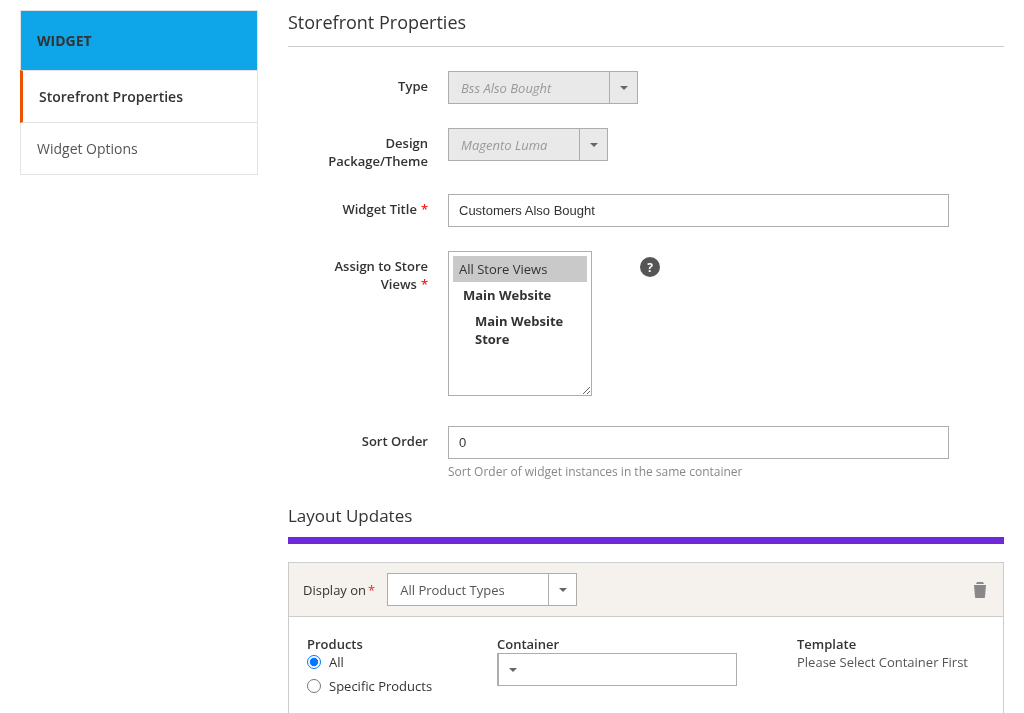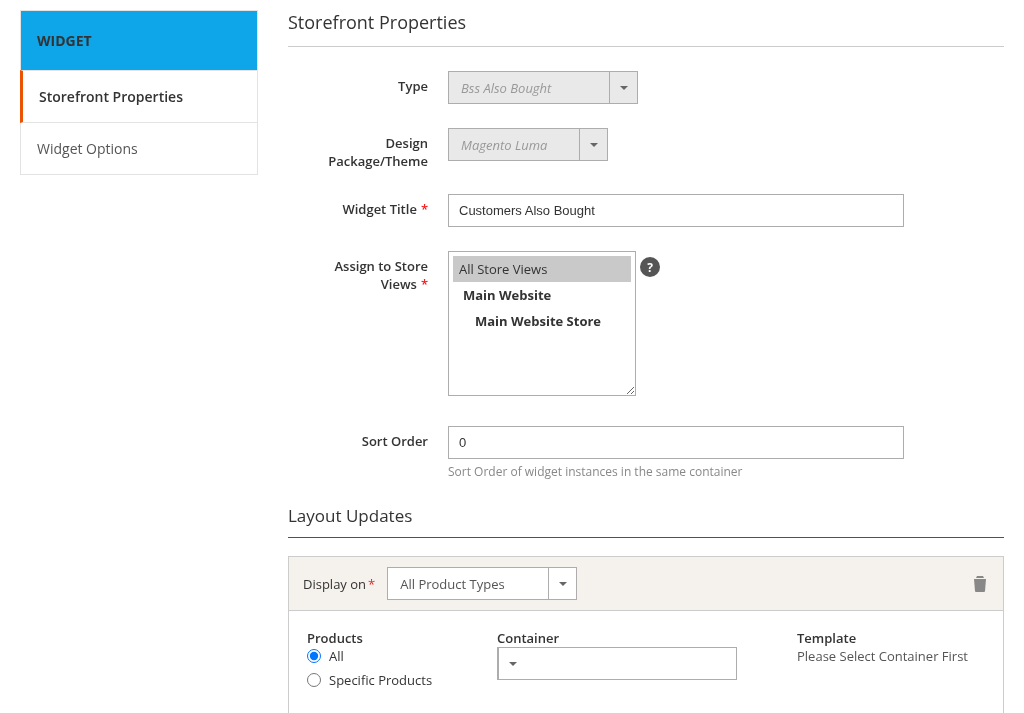--- a/index.html
+++ b/index.html
@@ -20,35 +20,35 @@
 .form-label { width: 160px; text-align: right; padding-right: 20px; padding-top: 6px; font-weight: 600; color: #333; font-size: 13px; }
 .form-label .req { color: #e22; margin-left: 4px; }
 .form-control-wrap { flex: 1; position: relative; }
 
 .select-box { display: inline-flex; align-items: center; height: 33px; border: 1px solid #adadad; background: #fff; font-size: 13px; color: #555; }
 .select-box.disabled { background: #e9e9e9; color: #999; font-style: italic; }
 .select-box .select-text { padding: 0 12px; flex: 1; }
 .select-box .select-arrow { width: 28px; height: 100%; border-left: 1px solid #adadad; display: flex; align-items: center; justify-content: center; }
 .select-box .select-arrow::after { content: ''; border: 4px solid transparent; border-top-color: #666; margin-top: 4px; }
 
-input[type=text].text-input { height: 33px; border: 1px solid #adadad; padding: 0 10px; font-size: 13px; color: #333; width: 456px; }
+input[type=text].text-input { height: 33px; border: 1px solid #adadad; padding: 0 10px; font-size: 13px; color: #333; width: 501px; }
 
-.store-views { width: 188px; height: 145px; border: 1px solid #adadad; padding: 4px; overflow: auto; resize: both; font-size: 13px; }
+.store-views { width: 144px; height: 145px; border: 1px solid #adadad; padding: 4px; overflow: auto; resize: both; font-size: 13px; }
 .sv-option { padding: 4px 6px; }
 .sv-option.selected { background: #c9c9c9; }
 .sv-group1 { font-weight: 700; padding: 4px 6px 4px 10px; }
 .sv-group2 { font-weight: 700; padding: 4px 6px 4px 22px; }
 .sv-leaf { padding: 4px 6px 4px 34px; }
 .sv-leaf.selected { background: #dadada; }
 
 .help-icon { position: absolute; left: 192px; top: 6px; width: 20px; height: 20px; border-radius: 50%; background: #555; color: #fff; font-weight: 700; display: flex; align-items: center; justify-content: center; font-size: 12px; cursor: pointer; }
 
 .field-note { font-size: 12px; color: #888; margin-top: 4px; }
 
-.sub-title { font-size: 17px; color: #333; padding-bottom: 10px; border-bottom: 1px solid #6d28d9; margin-bottom: 18px; }
+.sub-title { font-size: 17px; color: #333; padding-bottom: 10px; border-bottom: 7px solid #6d28d9; margin-bottom: 18px; }
 
 .layout-update { border: 1px solid #ccc; background: #fff; margin-bottom: 18px; }
 .lu-header { background: #f5f1ec; padding: 10px 14px; display: flex; align-items: center; border-bottom: 1px solid #ccc; }
 .lu-header-label { font-size: 13px; color: #333; margin-right: 12px; }
 .lu-header-label .req { color: #e22; margin-left: 2px; }
 .lu-delete { margin-left: auto; width: 18px; height: 20px; cursor: pointer; display:flex; align-items:center; justify-content:center;}
 .lu-delete svg { width:14px; height:16px; }
 
 .lu-body { padding: 18px; display: flex; gap: 40px; }
 .lu-col { flex: 0 0 auto; }

